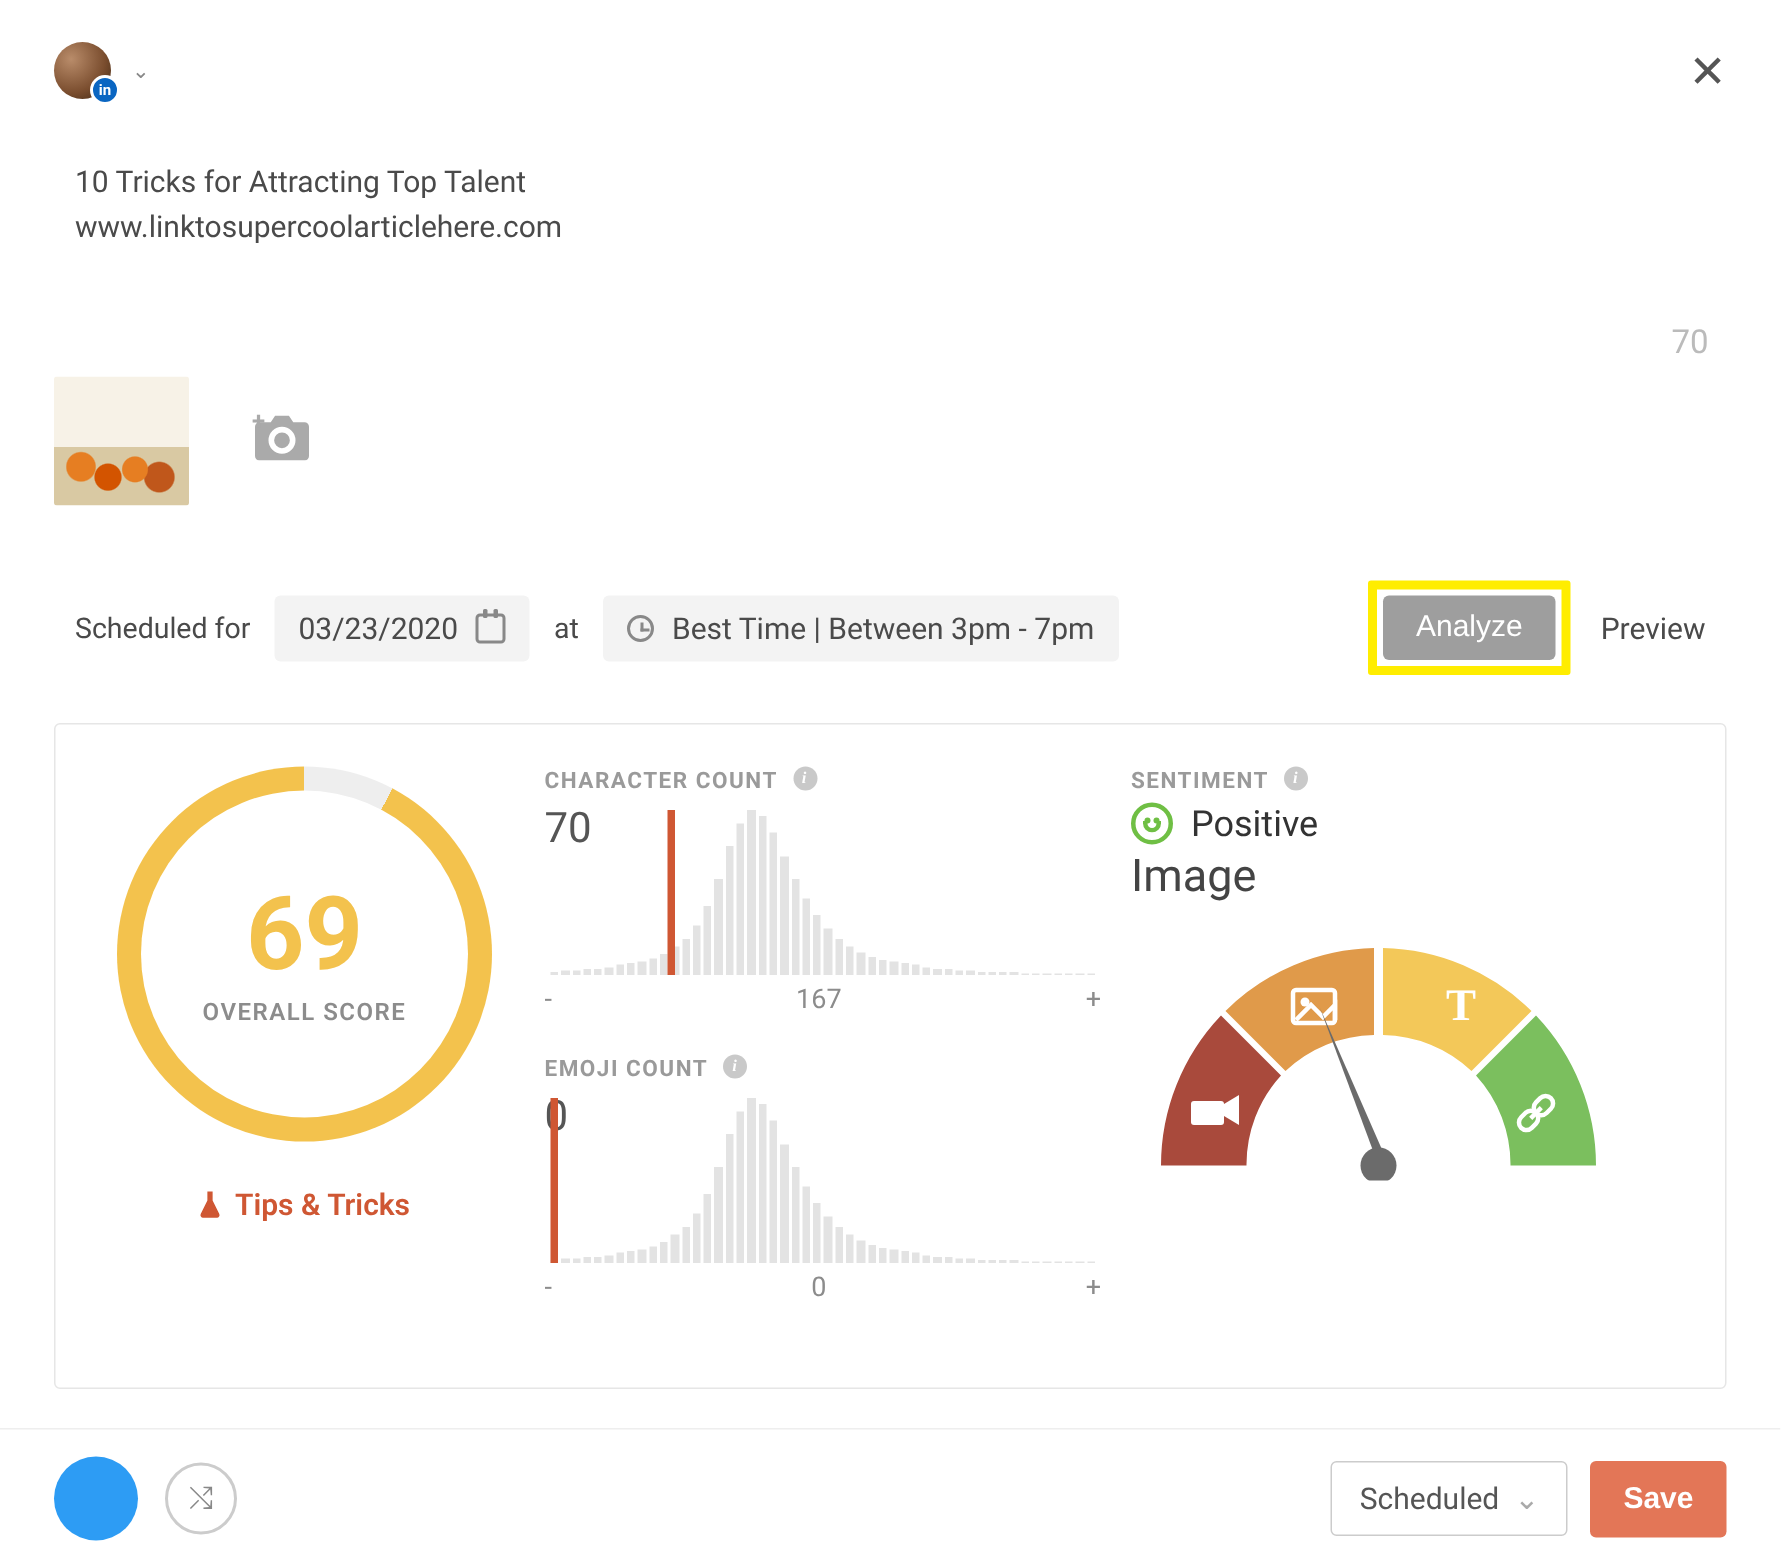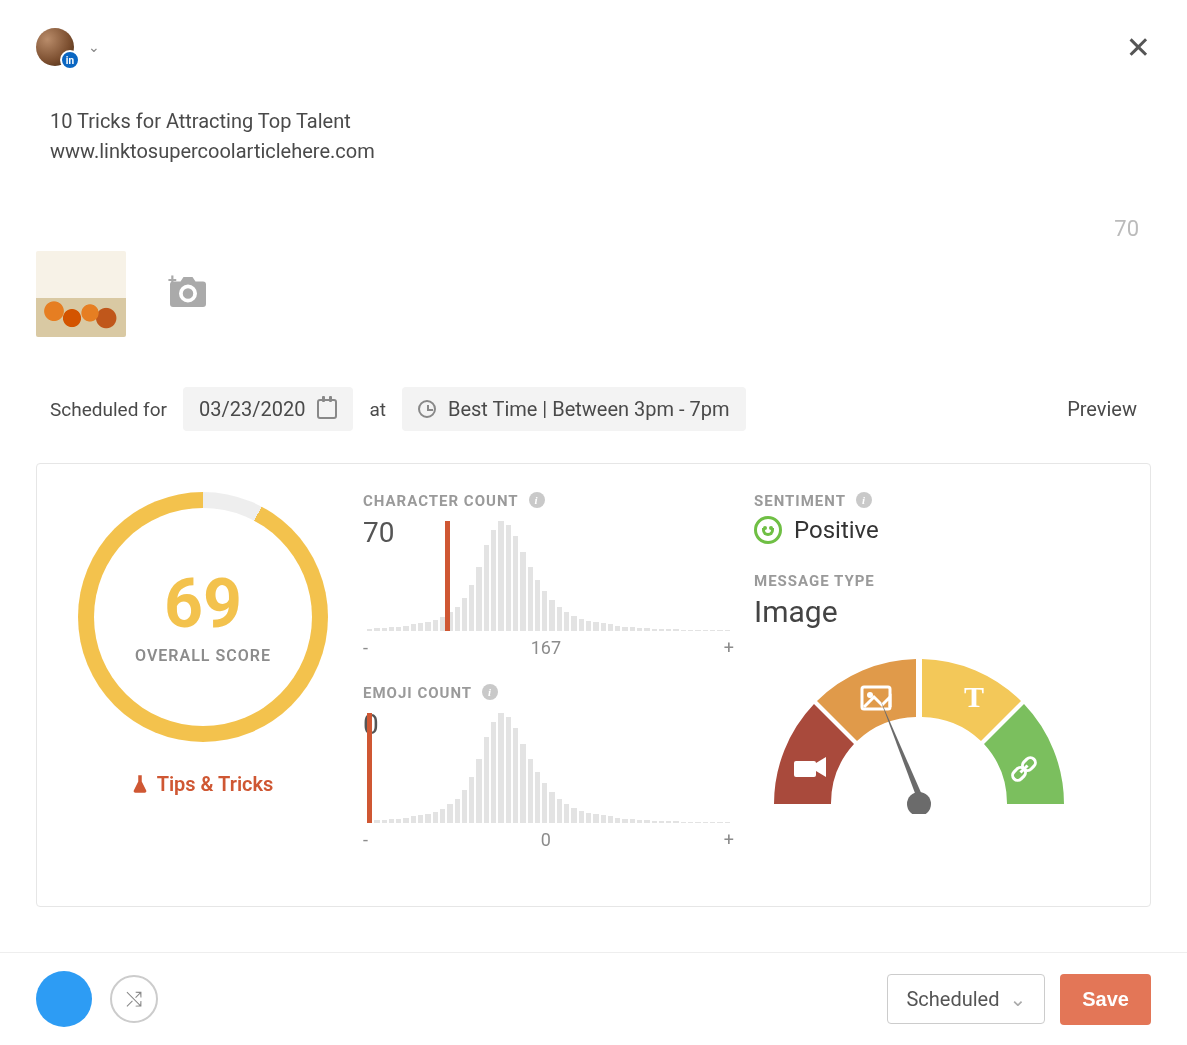--- a/index.html
+++ b/index.html
@@ -217,20 +217,23 @@
   <div class="field">
     <span>03/23/2020</span>
     <span class="cal-icon"></span>
   </div>
   <span class="sched-label">at</span>
   <div class="field">
     <span class="clock-icon"></span>
     <span>Best Time | Between 3pm - 7pm</span>
   </div>
   <div class="sched-right">
+    <div class="analyze-wrap">
+      <button class="analyze-btn">Analyze</button>
+    </div>
     <span class="preview-link">Preview</span>
   </div>
 </div>
 
 <div class="panel">
 
   <div class="col-score">
     <div class="ring">
       <div class="ring-inner">
         <div class="score-num">69</div>
@@ -383,21 +386,20 @@
       <span>SENTIMENT</span>
       <span class="info-dot">i</span>
     </div>
     <div class="sent-row">
       <span class="smile">
           <span class="mouth"></span>
         </span>
       <span class="sent-text">Positive</span>
     </div>
 
-    <div class="mtype-lbl">MESSAGE TYPE</div>
     <div class="mtype-val">Image</div>
 
     <div class="gauge">
       <svg viewBox="0 0 330 175">
 
         <path d="M 20 165 A 145 145 0 0 1 60 65 L 100 105 A 88 88 0 0 0 77 165 Z" fill="#a94a3c"></path>
         <path d="M 63 62 A 145 145 0 0 1 162 20 L 162 78 A 88 88 0 0 0 103 102 Z" fill="#e09a4a"></path>
         <path d="M 168 20 A 145 145 0 0 1 267 62 L 227 102 A 88 88 0 0 0 168 78 Z" fill="#f3c859"></path>
         <path d="M 270 65 A 145 145 0 0 1 310 165 L 253 165 A 88 88 0 0 0 230 105 Z" fill="#7bbf5e"></path>
 

